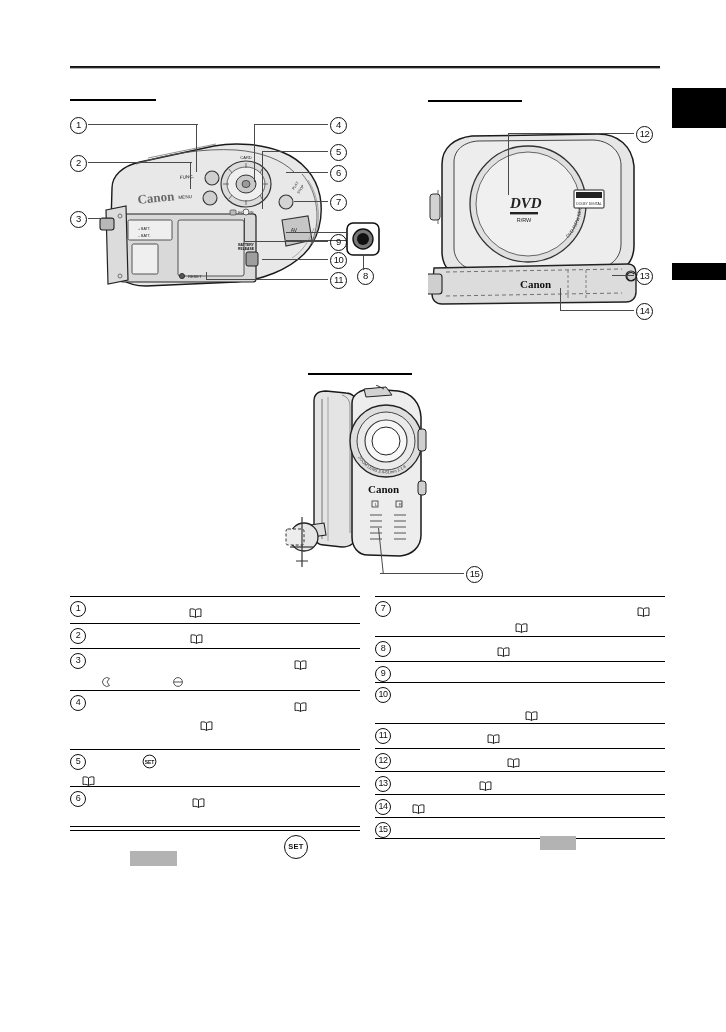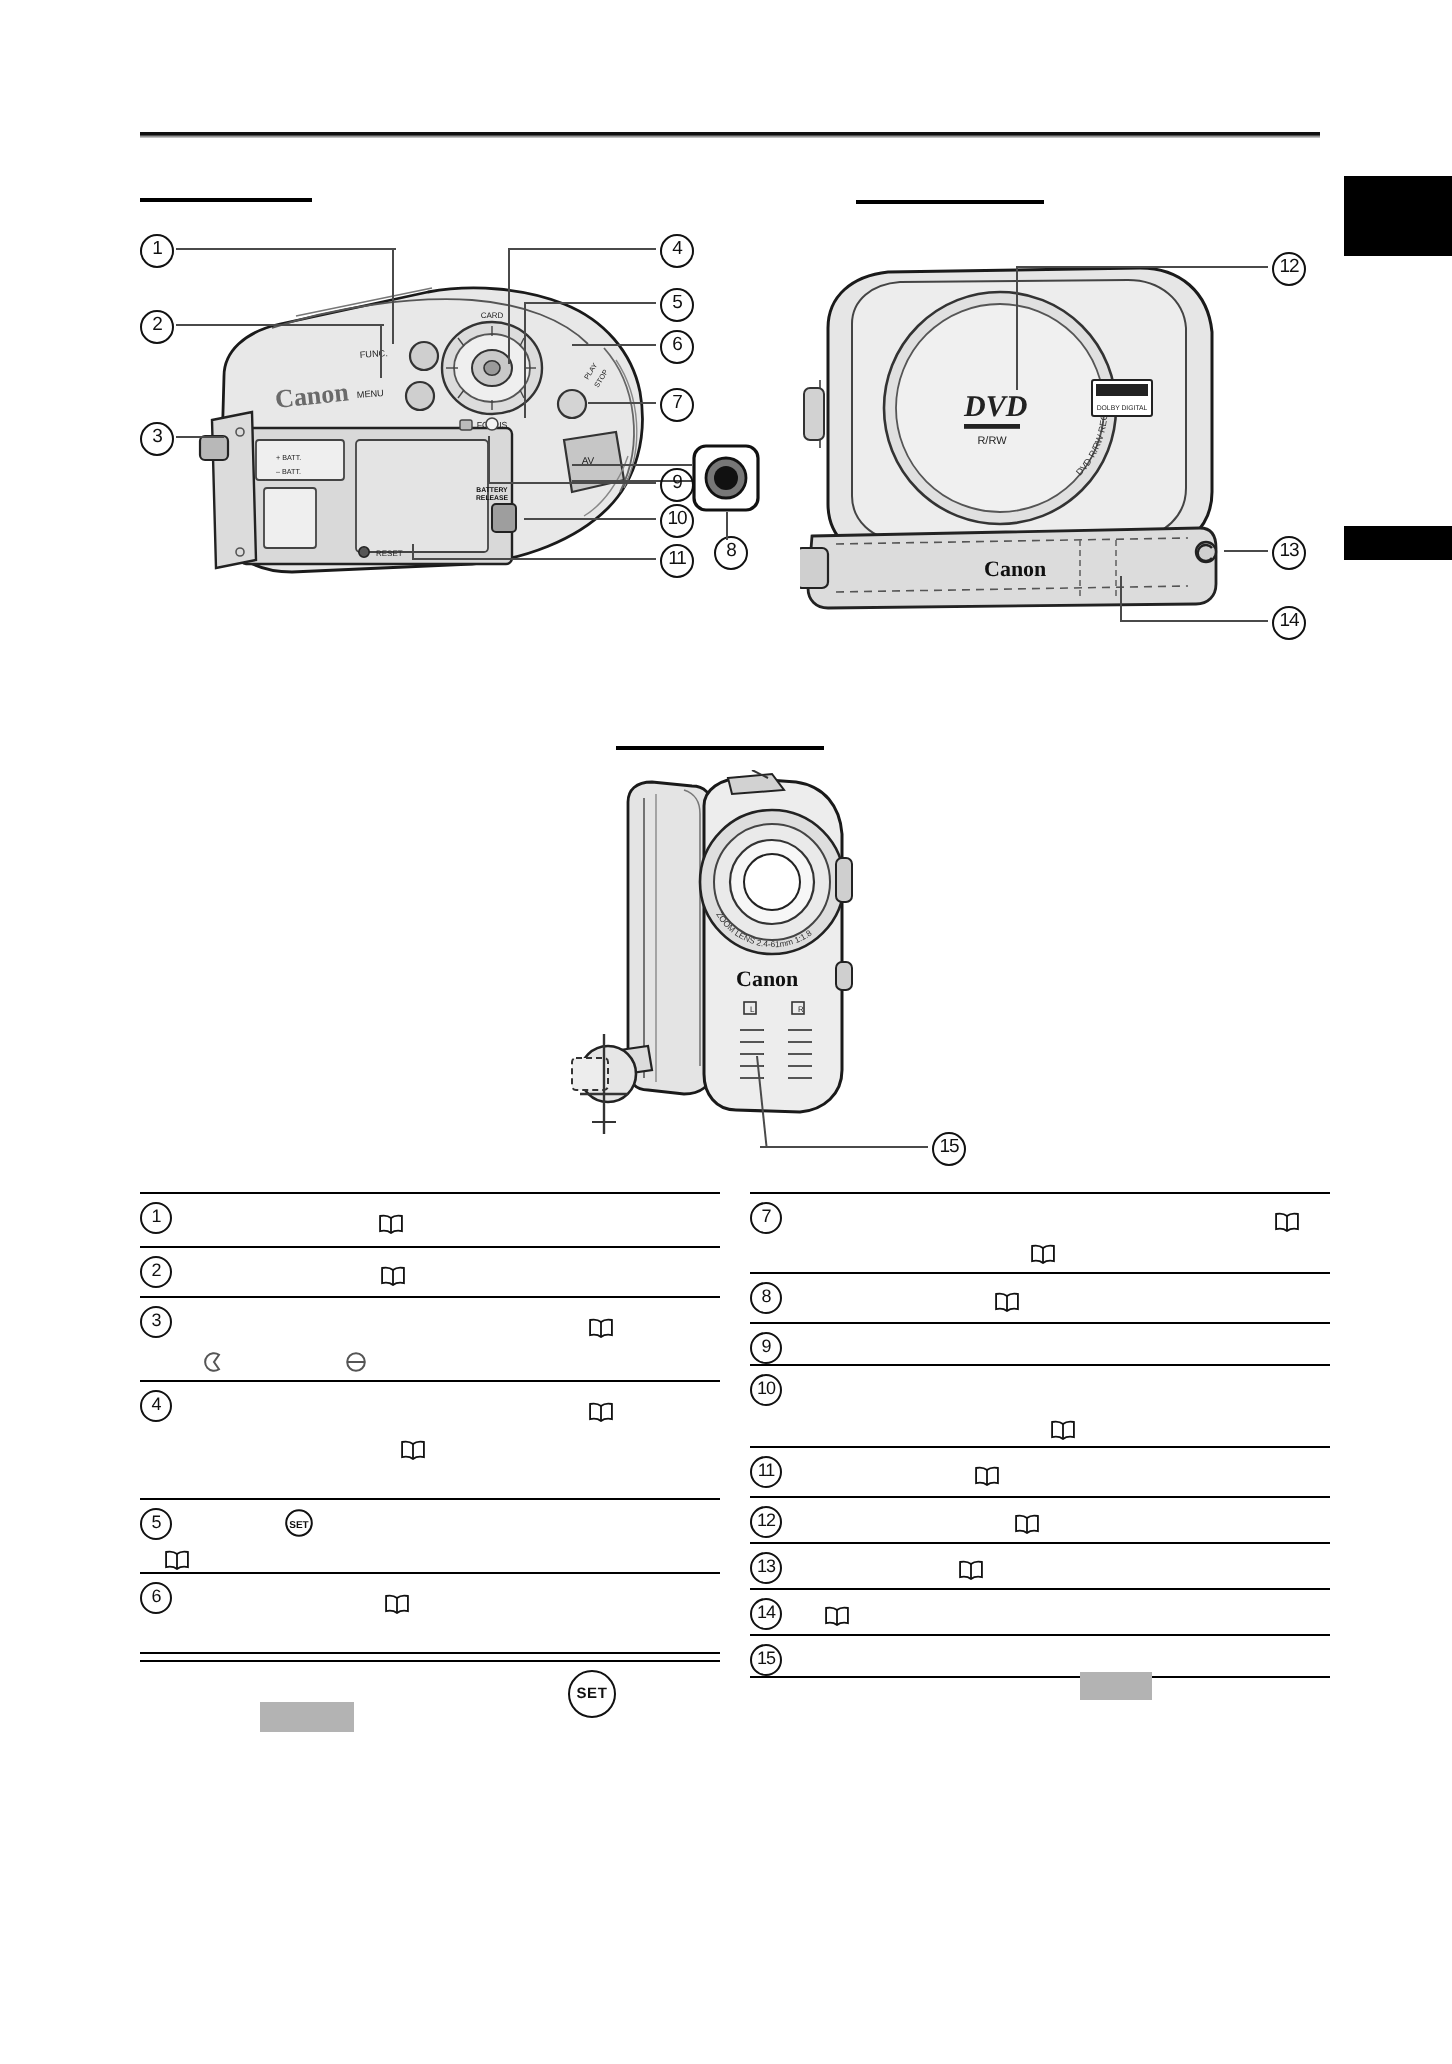--- a/index.html
+++ b/index.html
@@ -236,21 +236,21 @@
     <span class="num">10</span>
   </div>
   <div class="leader" style="left:262px;top:259px;width:66px;"></div>
 
   <div class="callout" style="left:330px;top:272px;">
     <span class="num">11</span>
   </div>
   <div class="leader" style="left:206px;top:279px;width:122px;"></div>
   <div class="leader" style="left:206px;top:272px;width:1px;height:8px;"></div>
 
-  <div class="figure" style="left:400px;top:128px;">
+  <div class="figure" style="left:428px;top:128px;">
     <svg width="220" height="180" viewBox="0 0 220 180" fill="none" stroke="#1a1a1a" stroke-width="1.1">
 
       <path d="M14 36 C14 20 26 10 44 8 L170 6 C190 6 204 18 206 38
                L206 118 C206 136 192 148 172 150 L44 152
                C26 152 14 140 14 124 Z" fill="#e6e6e6" stroke="#1a1a1a" stroke-width="1.5"></path>
 
       <path d="M26 34 C26 22 36 14 50 13 L164 12 C180 12 192 22 193 36
                L193 116 C193 130 182 140 168 141 L50 142
                C36 142 26 132 26 120 Z" fill="#ededed" stroke="#444" stroke-width="1"></path>
 

